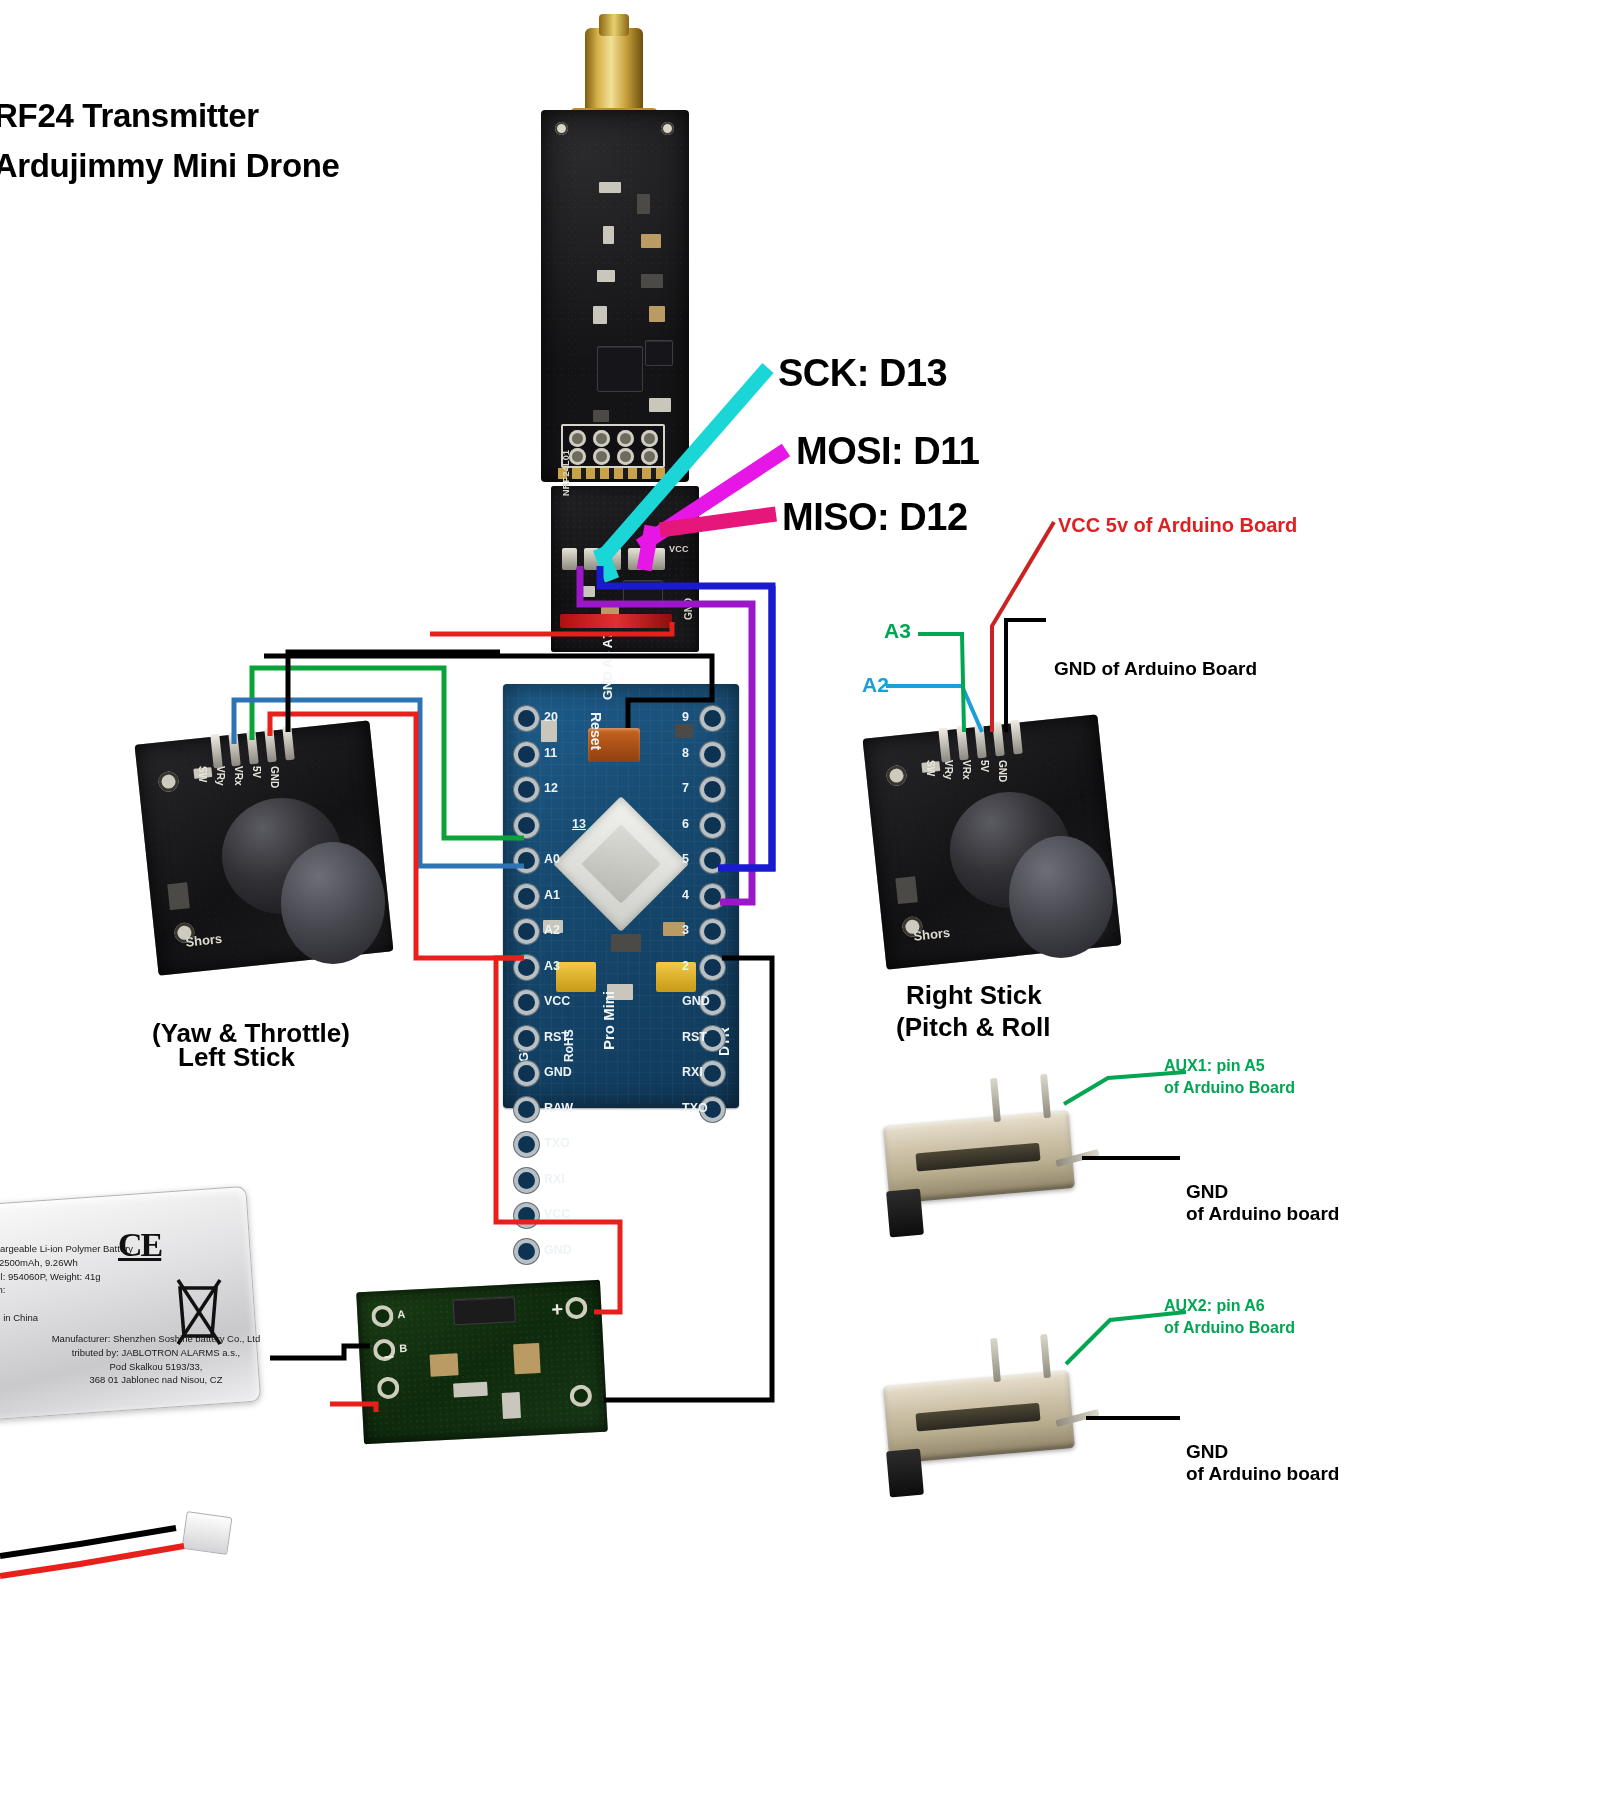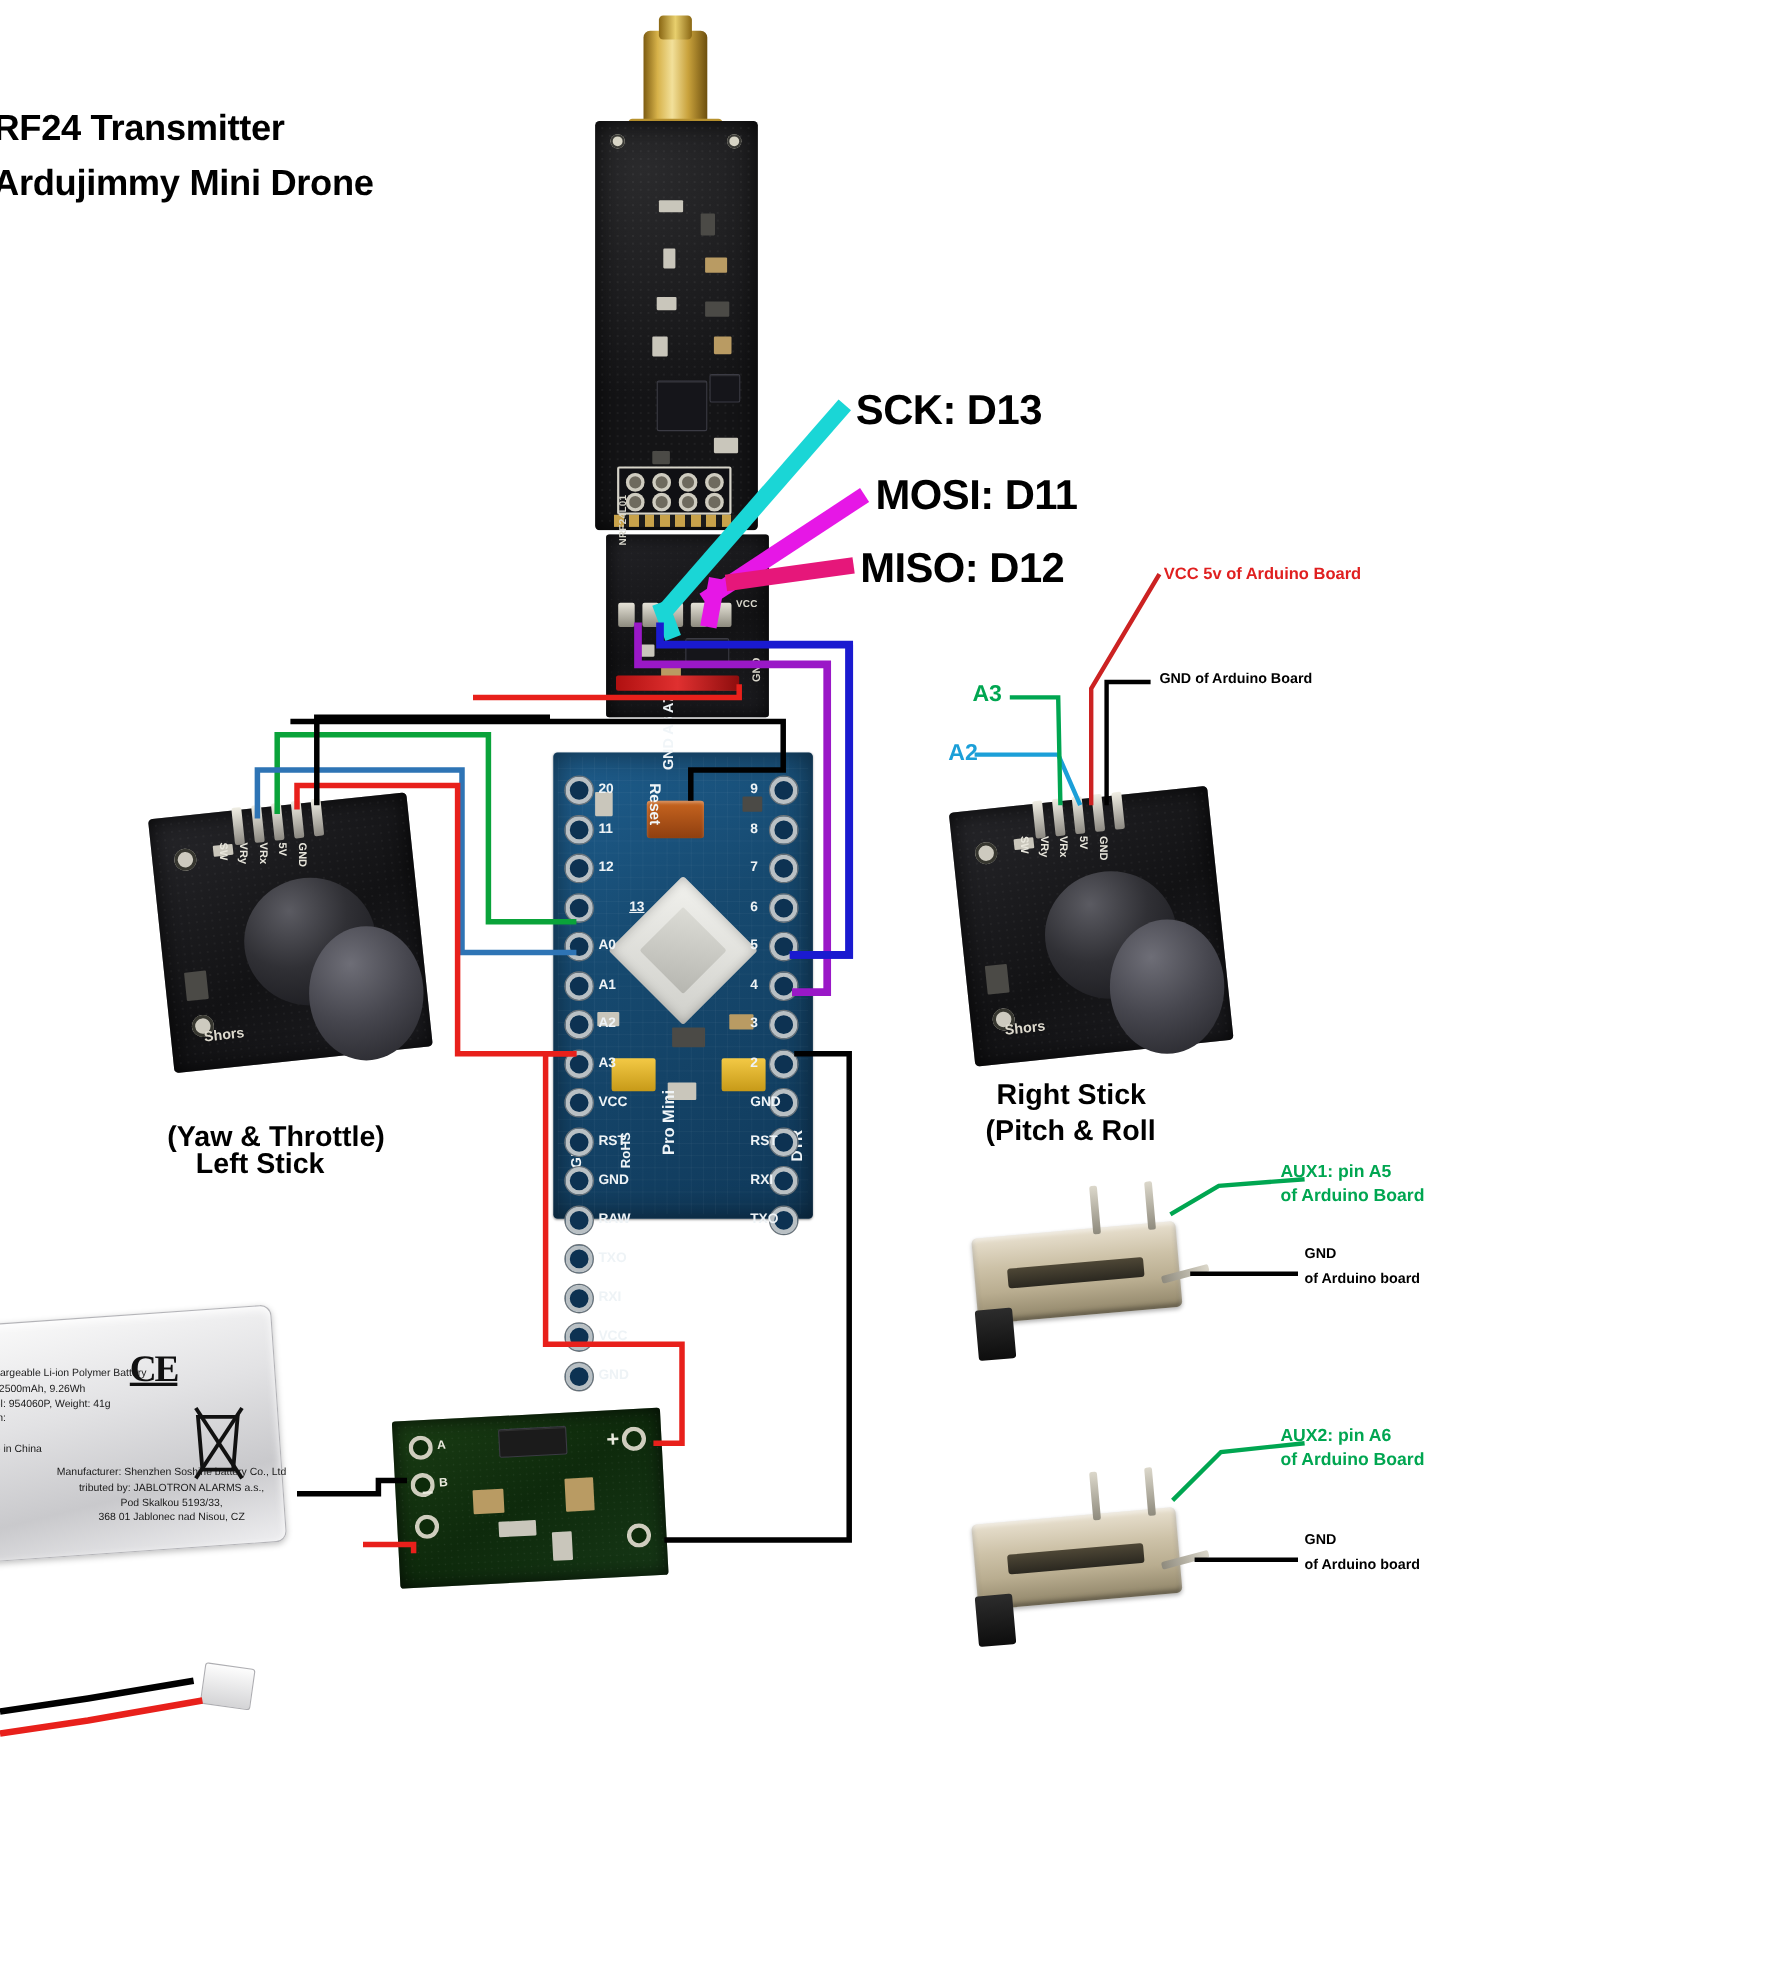--- a/index.html
+++ b/index.html
@@ -10,22 +10,22 @@
     position:relative; overflow:hidden;
   }
   #stage { position:absolute; inset:0; }
   svg.layer { position:absolute; left:0; top:0; width:1620px; height:1800px; pointer-events:none; }
 
   .txt { position:absolute; white-space:pre; line-height:1.22; }
 
   .title { font-size:33px; font-weight:700; color:#000; letter-spacing:-0.3px; }
   .stick-cap { font-size:26px; font-weight:700; color:#000; text-align:center; }
   .pinbig { font-size:38px; font-weight:700; color:#000; letter-spacing:-0.5px; }
-  .lbl-red { font-size:15px; font-weight:700; color:#e02020; }
-  .lbl-blk { font-size:13px; font-weight:700; color:#000; }
+  .lbl-red { font-size:20px; font-weight:700; color:#e02020; }
+  .lbl-blk { font-size:19px; font-weight:700; color:#000;margin-top:48px; }
   .lbl-grn { font-size:16px; font-weight:700; color:#00a651; }
   .lbl-a3 { font-size:21px; font-weight:700; color:#00a651; }
   .lbl-a2 { font-size:21px; font-weight:700; color:#1b9fd8; }
 
   
   .nrf-board {
     position:absolute; left:541px; top:110px; width:148px; height:372px;
     background:
       radial-gradient(circle at 30% 12%, #2a2a2c 0%, #141416 60%),
       #131314;

